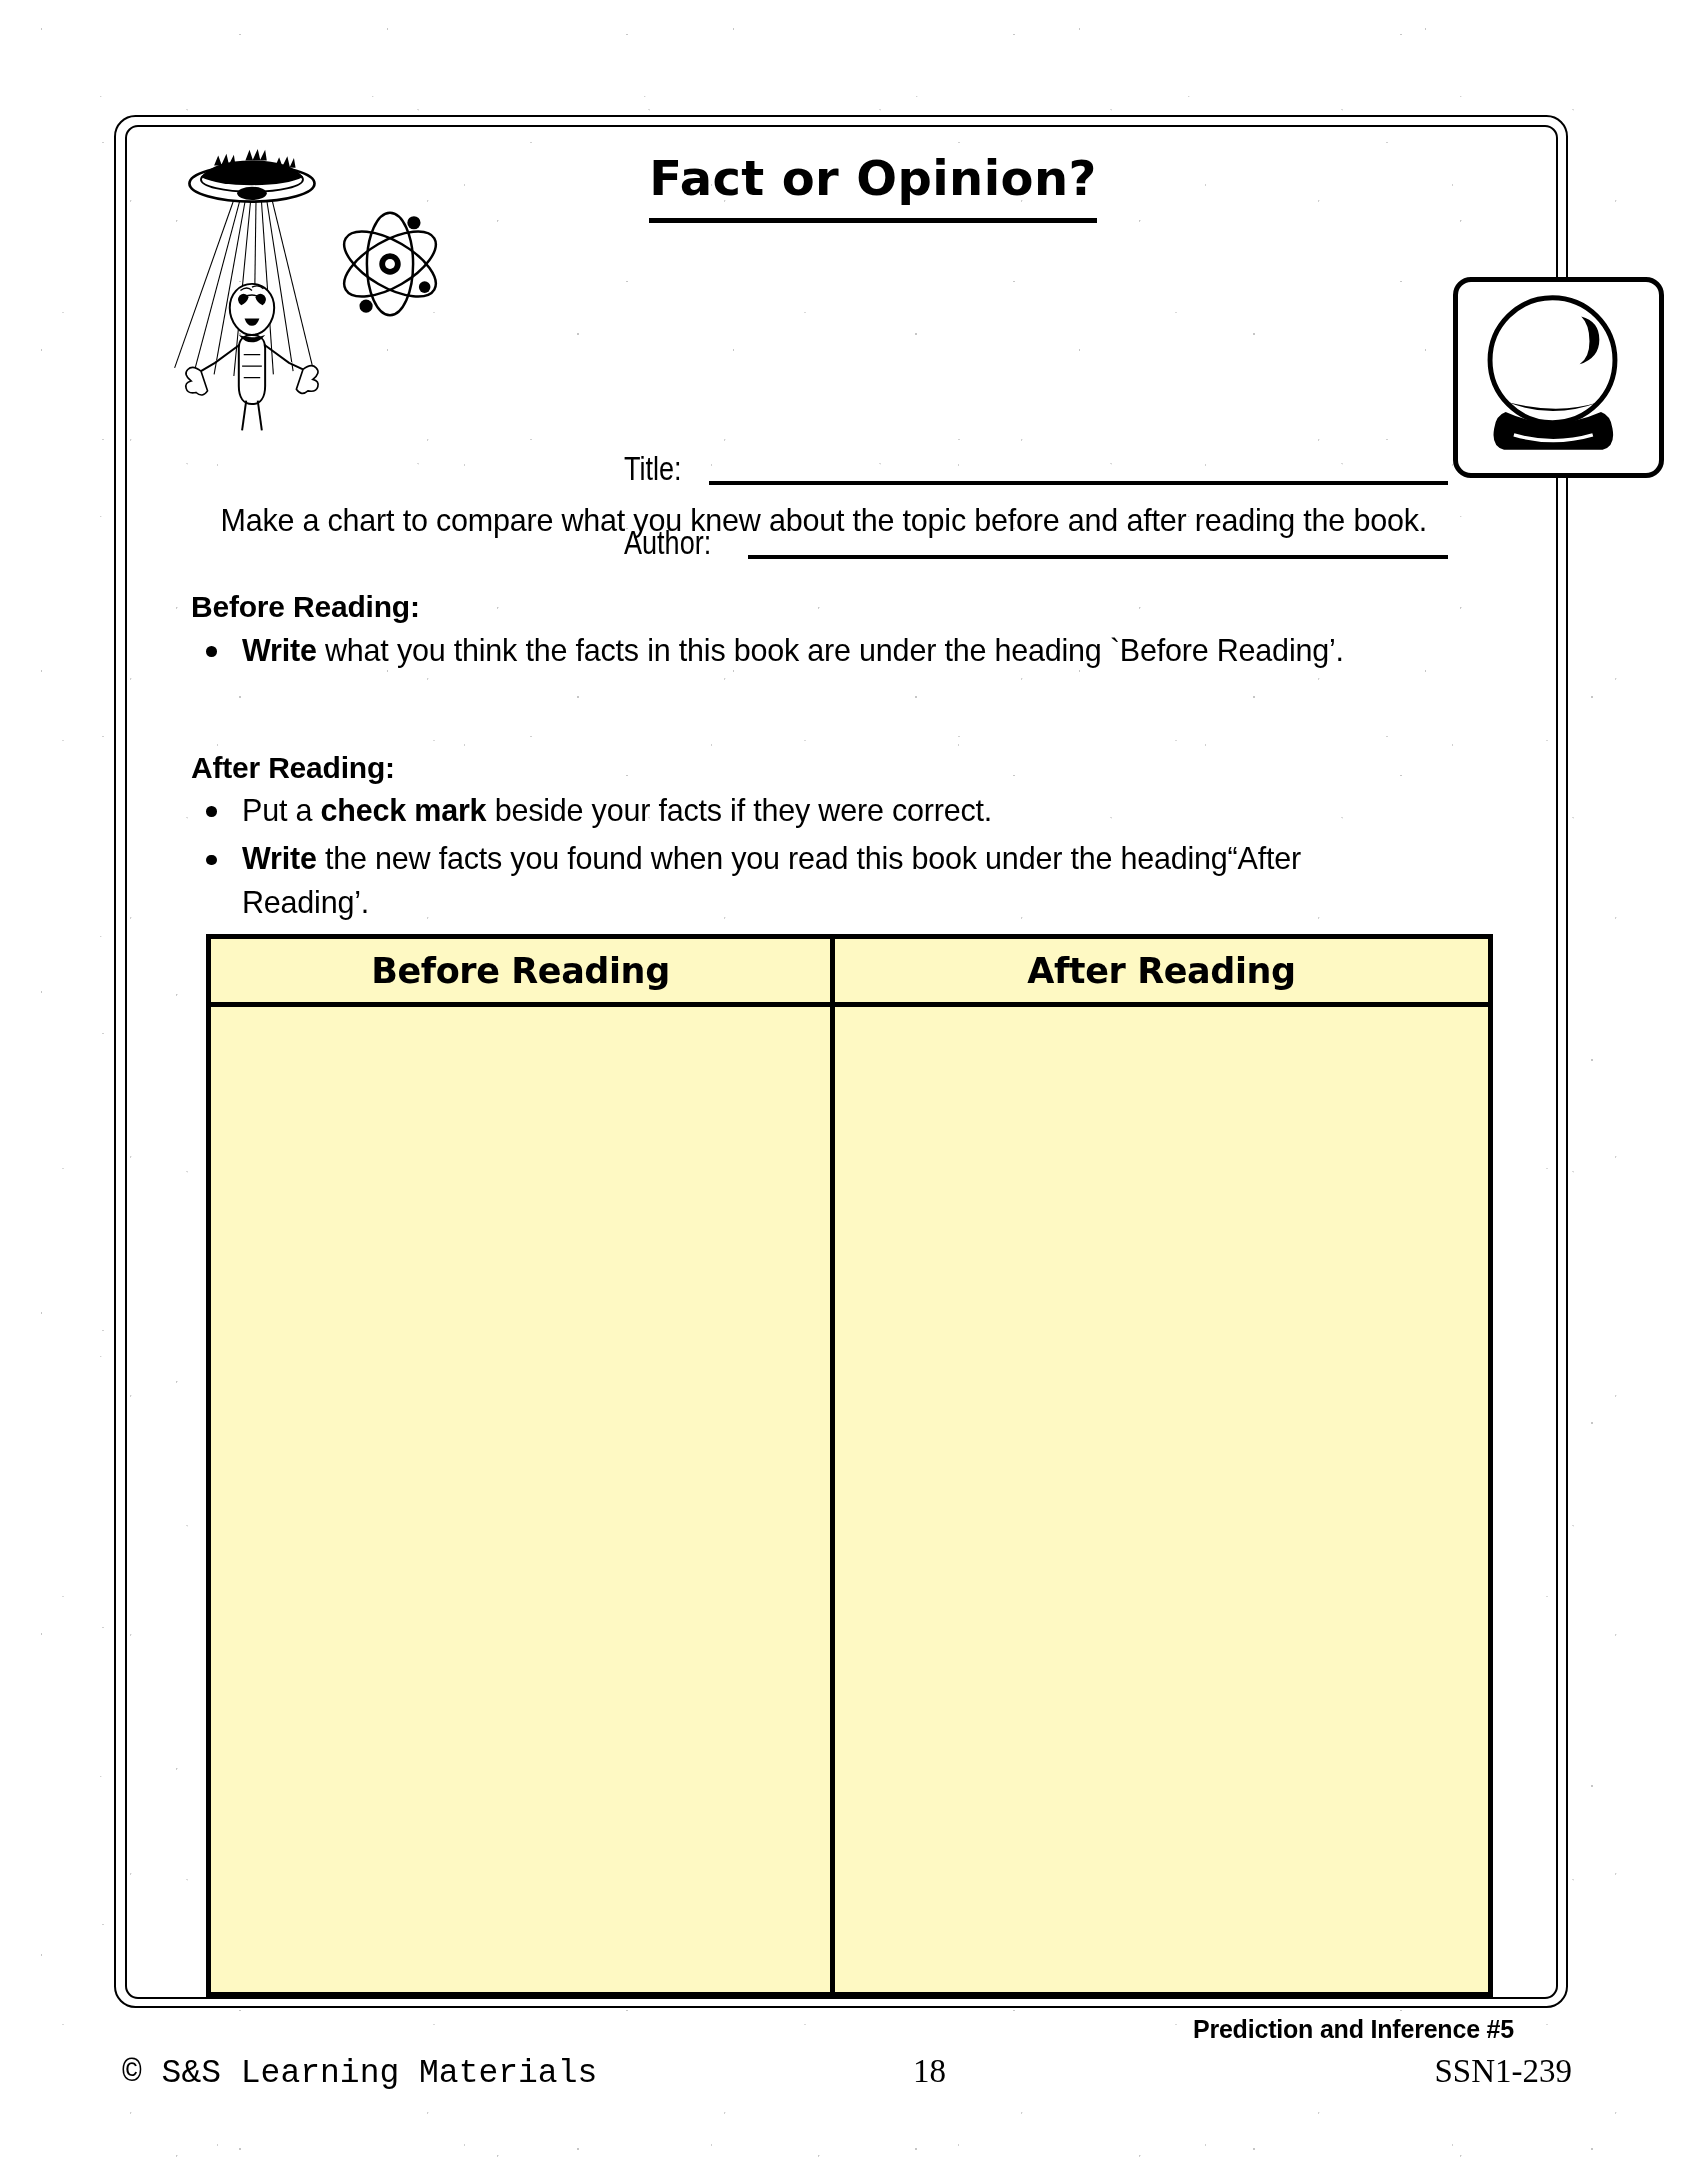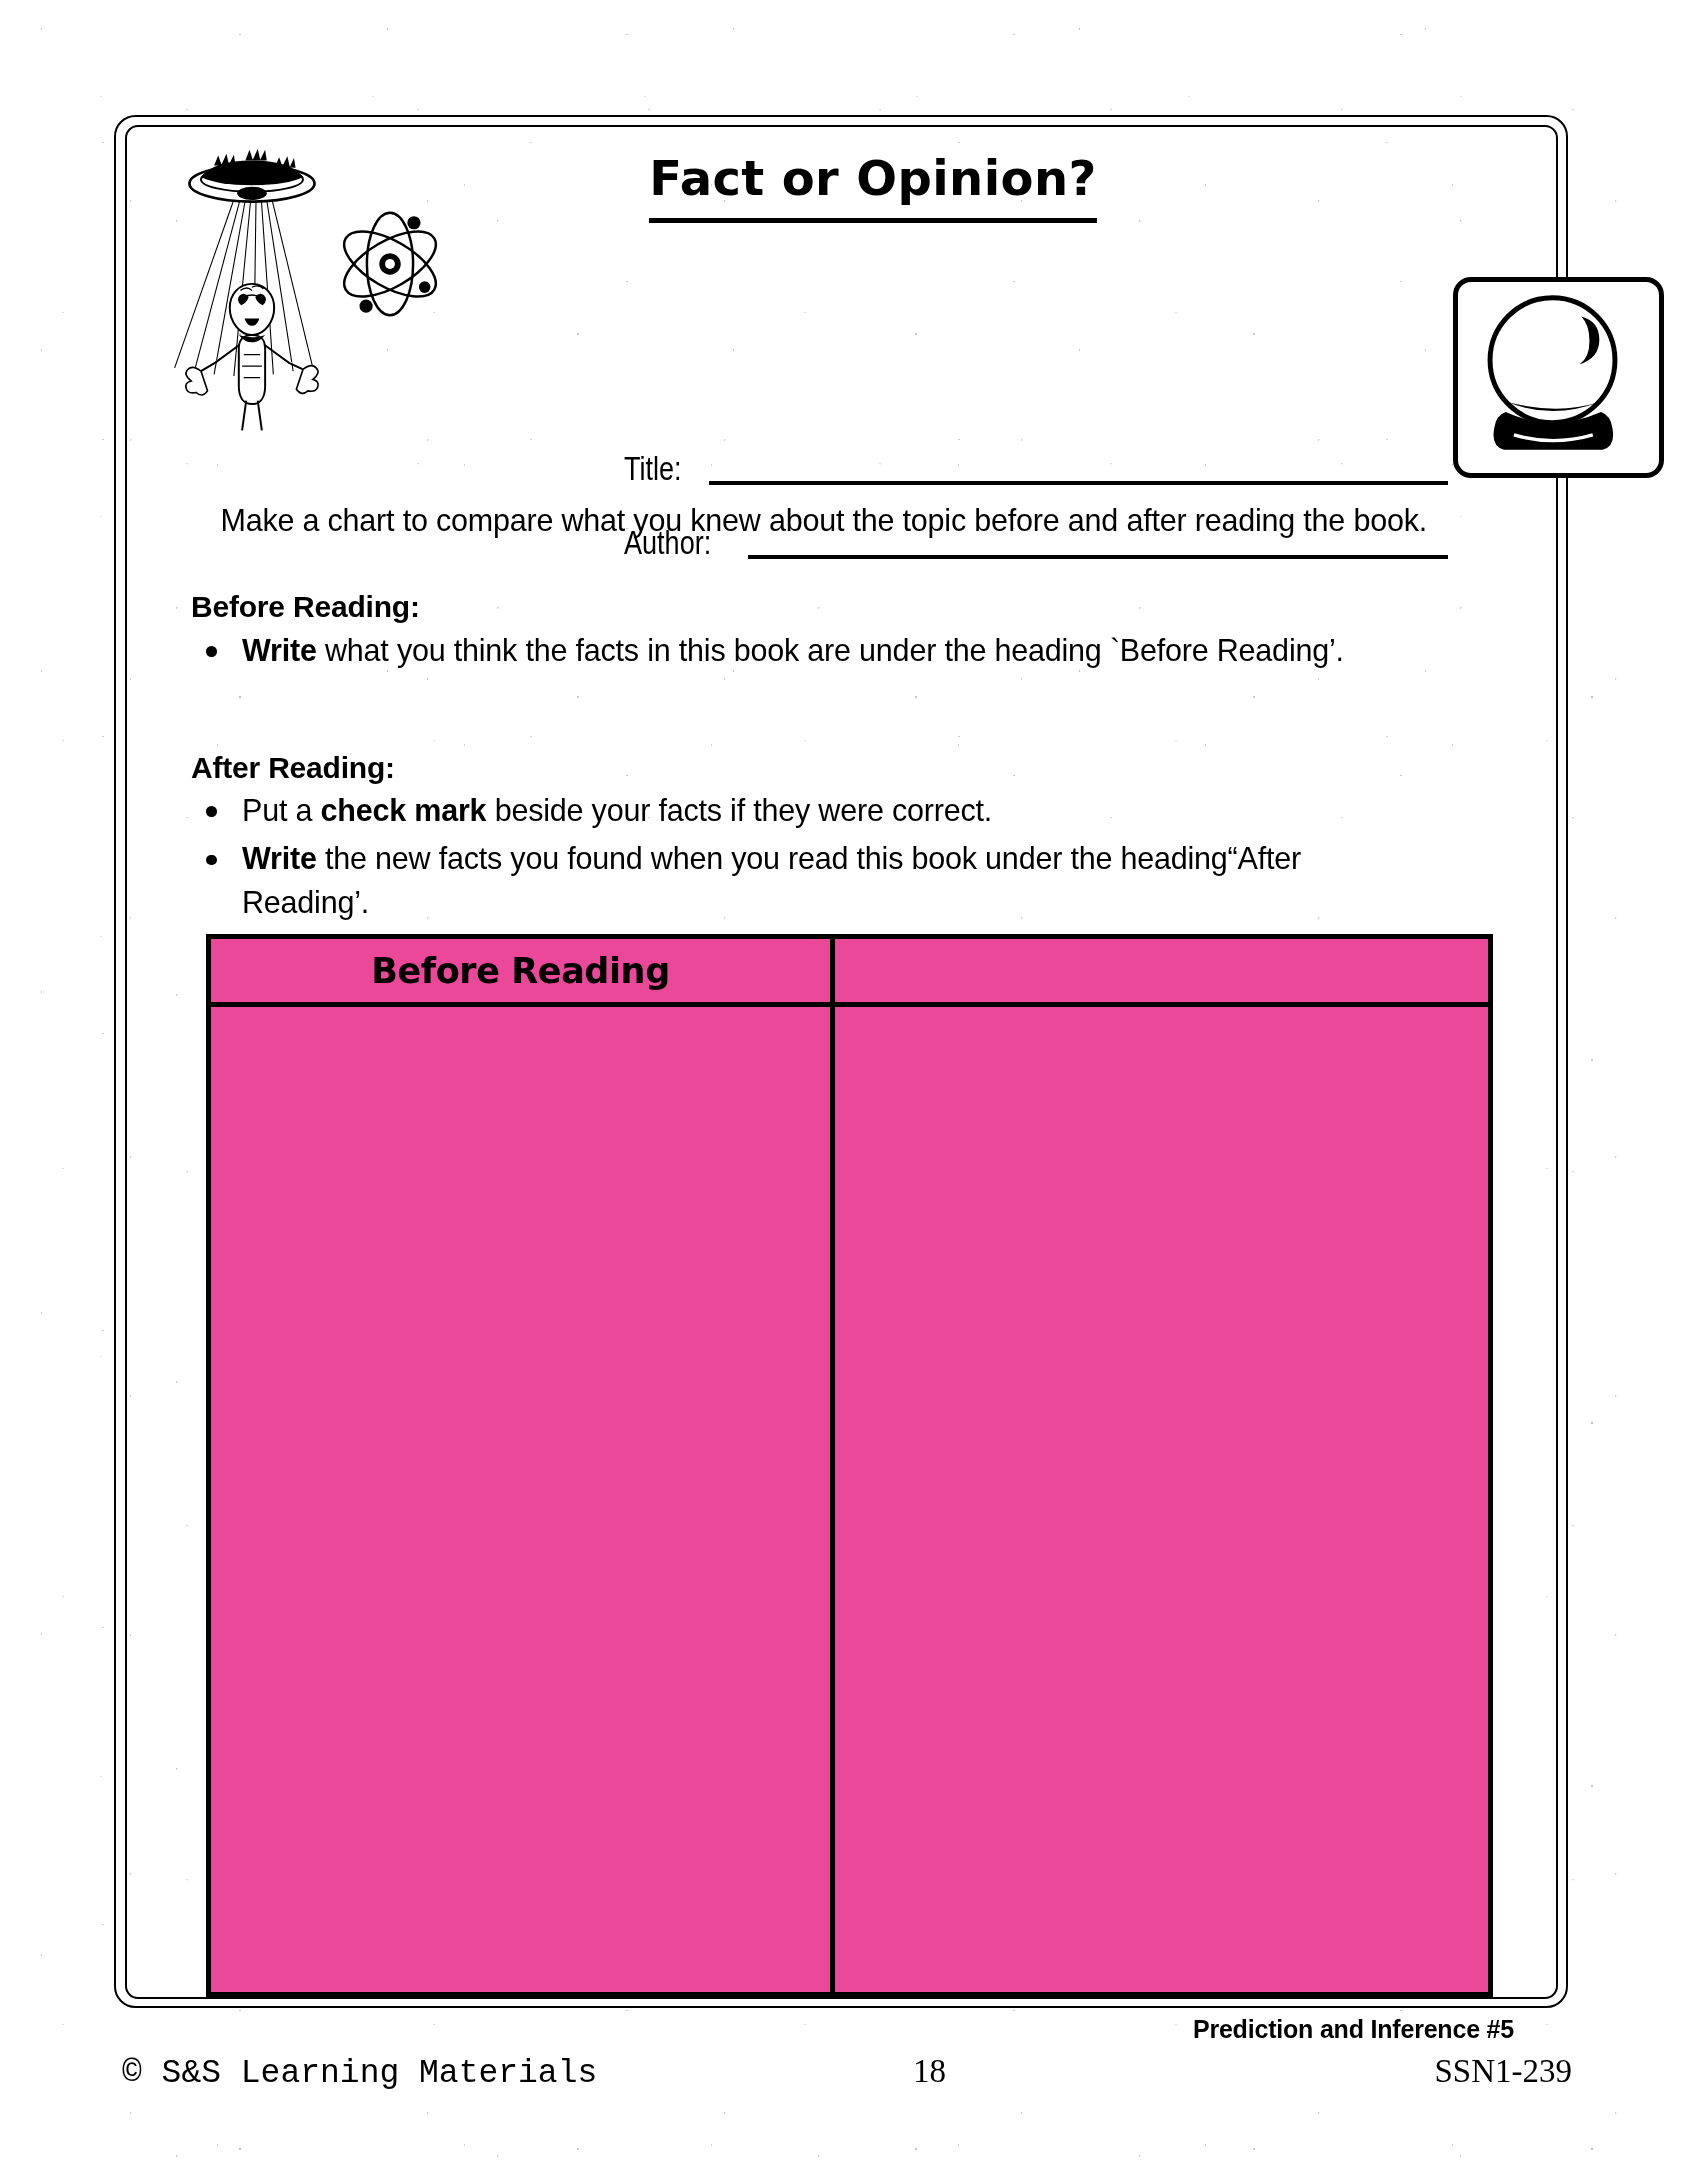--- a/index.html
+++ b/index.html
@@ -182,21 +182,21 @@
 
   
   #comparison-table {
     position: absolute;
     left: 206px; top: 934px;
     width: 1287px; height: 1063px;
     border: 5.8px solid #000;
     box-sizing: border-box;
     display: flex;
     flex-direction: column;
-    background: #ec4899;
+    background: #fef9c3;
   }
   #table-head {
     display: flex;
     height: 63px;
     border-bottom: 5.8px solid #000;
   }
   #table-body { display: flex; flex: 1; }
   .th-cell, .td-cell {
     box-sizing: border-box;
     display: flex;
@@ -350,20 +350,21 @@
   </li>
   <li class="bullet-item">
     <span class="dot"></span>
     <b>Write</b><span> the new facts you found when you read this book under the heading“After Reading’.</span>
   </li>
 </ul>
 
 <div id="comparison-table">
   <div id="table-head">
     <div class="th-cell col-before">Before Reading</div>
+    <div class="th-cell col-after">After Reading</div>
   </div>
   <div id="table-body">
     <div class="td-cell col-before"></div>
     <div class="td-cell col-after"></div>
   </div>
 </div>
 
 <div id="series-label">Prediction and Inference #5</div>
 
 <div id="page-footer">

